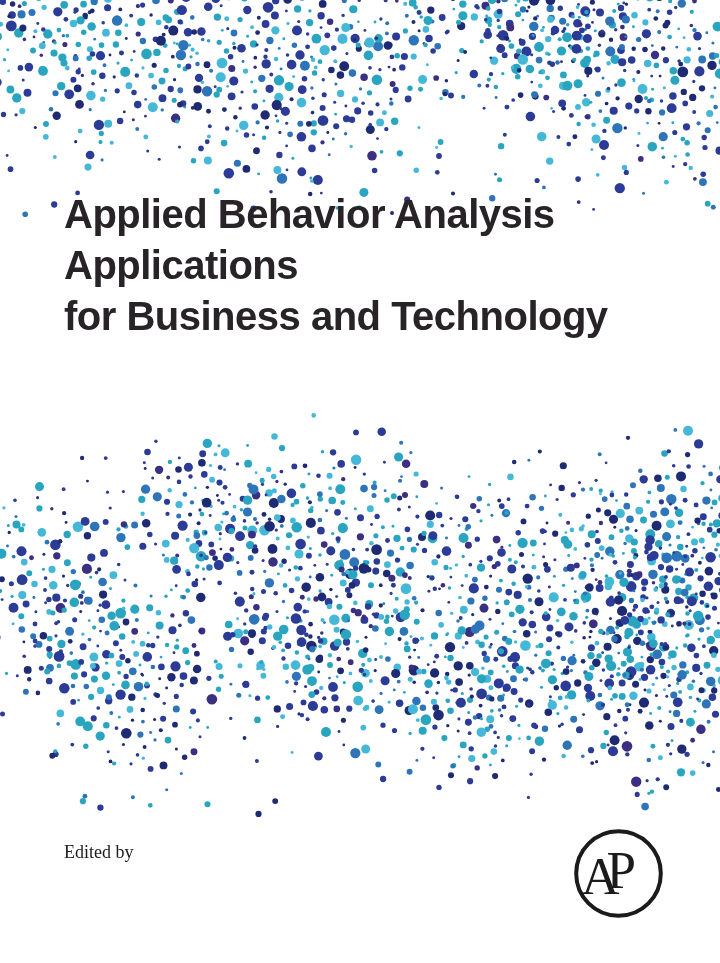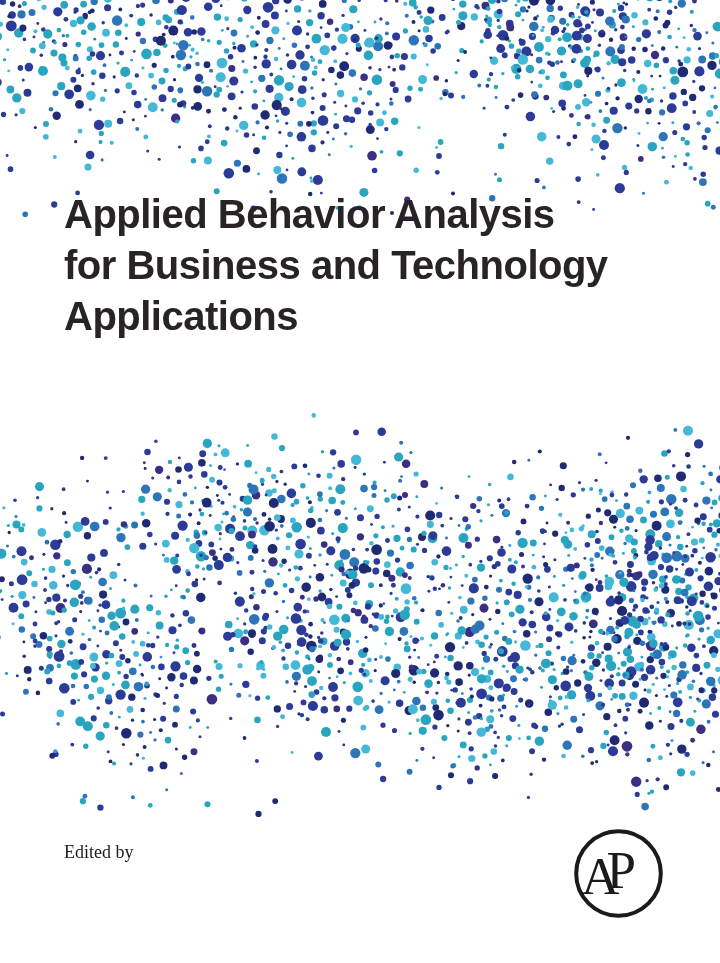--- a/index.html
+++ b/index.html
@@ -2598,22 +2598,22 @@
       <circle cx="194.0" cy="645.5" r="2.44" fill="#3a2f80"></circle>
       <circle cx="148.3" cy="645.2" r="2.23" fill="#2b3b96"></circle>
       <circle cx="82.1" cy="457.9" r="2.18" fill="#1e2a72"></circle>
       <circle cx="146.8" cy="683.9" r="2.29" fill="#2aa5c0"></circle>
       <circle cx="697.6" cy="520.6" r="3.19" fill="#1e2a72"></circle>
       <circle cx="275.2" cy="801.1" r="2.95" fill="#1e2a72"></circle>
     </svg>
 
   <div class="title">
     <div>Applied Behavior Analysis</div>
+    <div>Applications</div>
     <div>for Business and Technology</div>
-    <div>Applications</div>
   </div>
 
   <div class="editors">
     <div class="edited-by">Edited by</div>
   </div>
 
   <svg class="logo" viewBox="0 0 100 100">
     <circle cx="50" cy="50" r="45.5" fill="none" stroke="var(--logo,#1b1b1b)" stroke-width="4.3"></circle>
     <text x="10" y="72" font-size="57">A</text>
     <text x="37" y="66" font-size="57">P</text>

